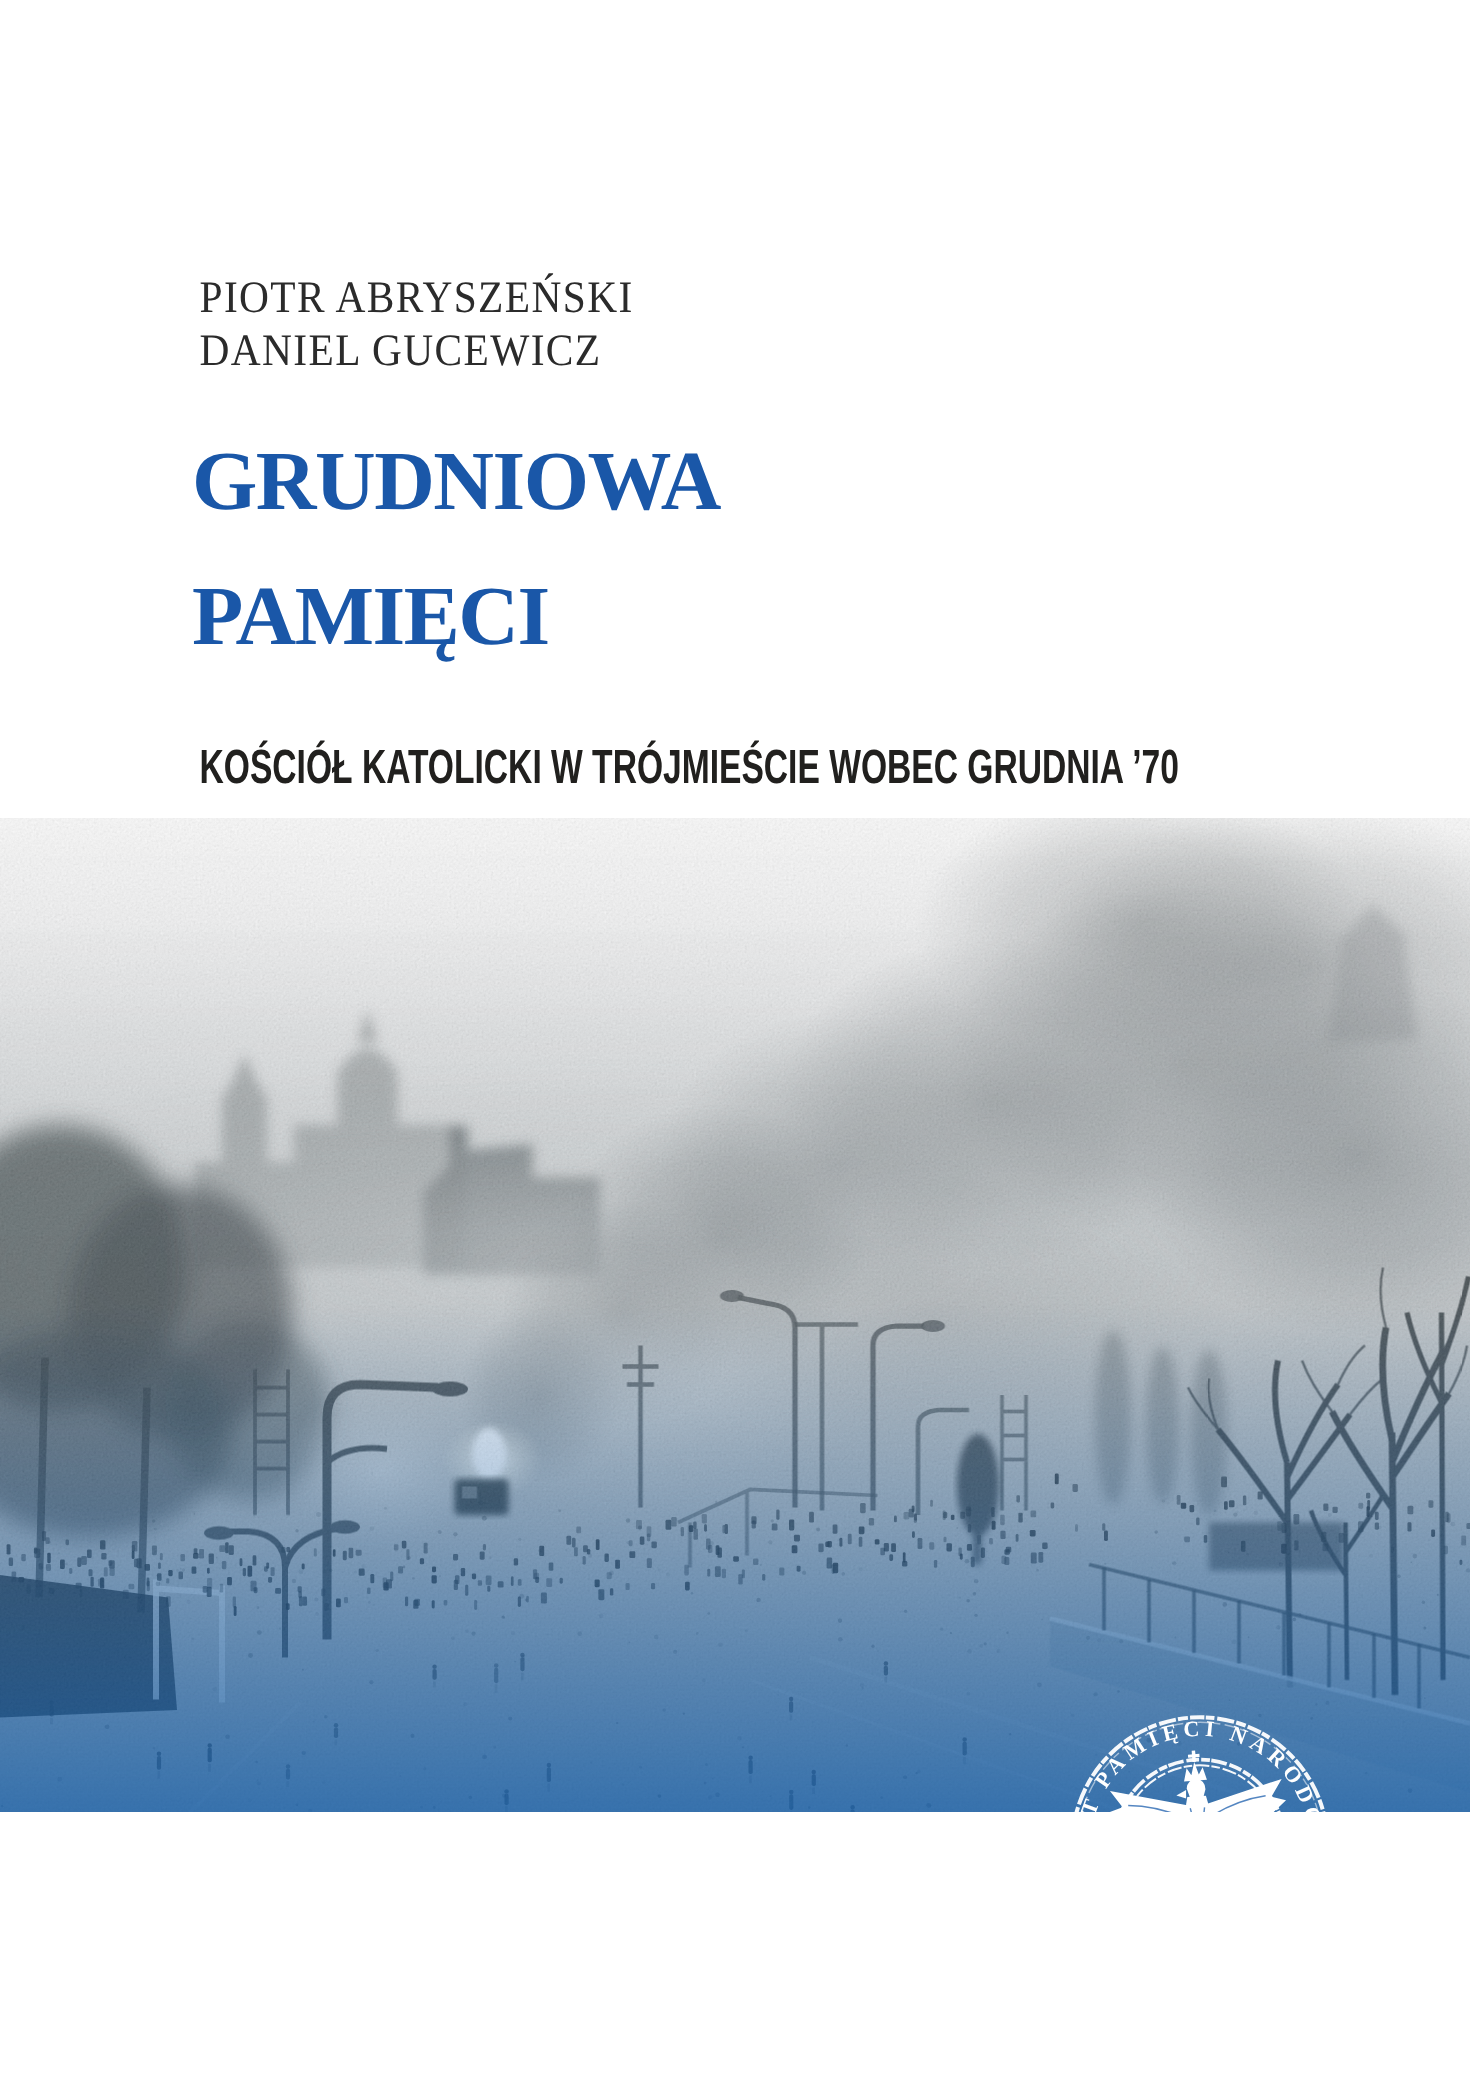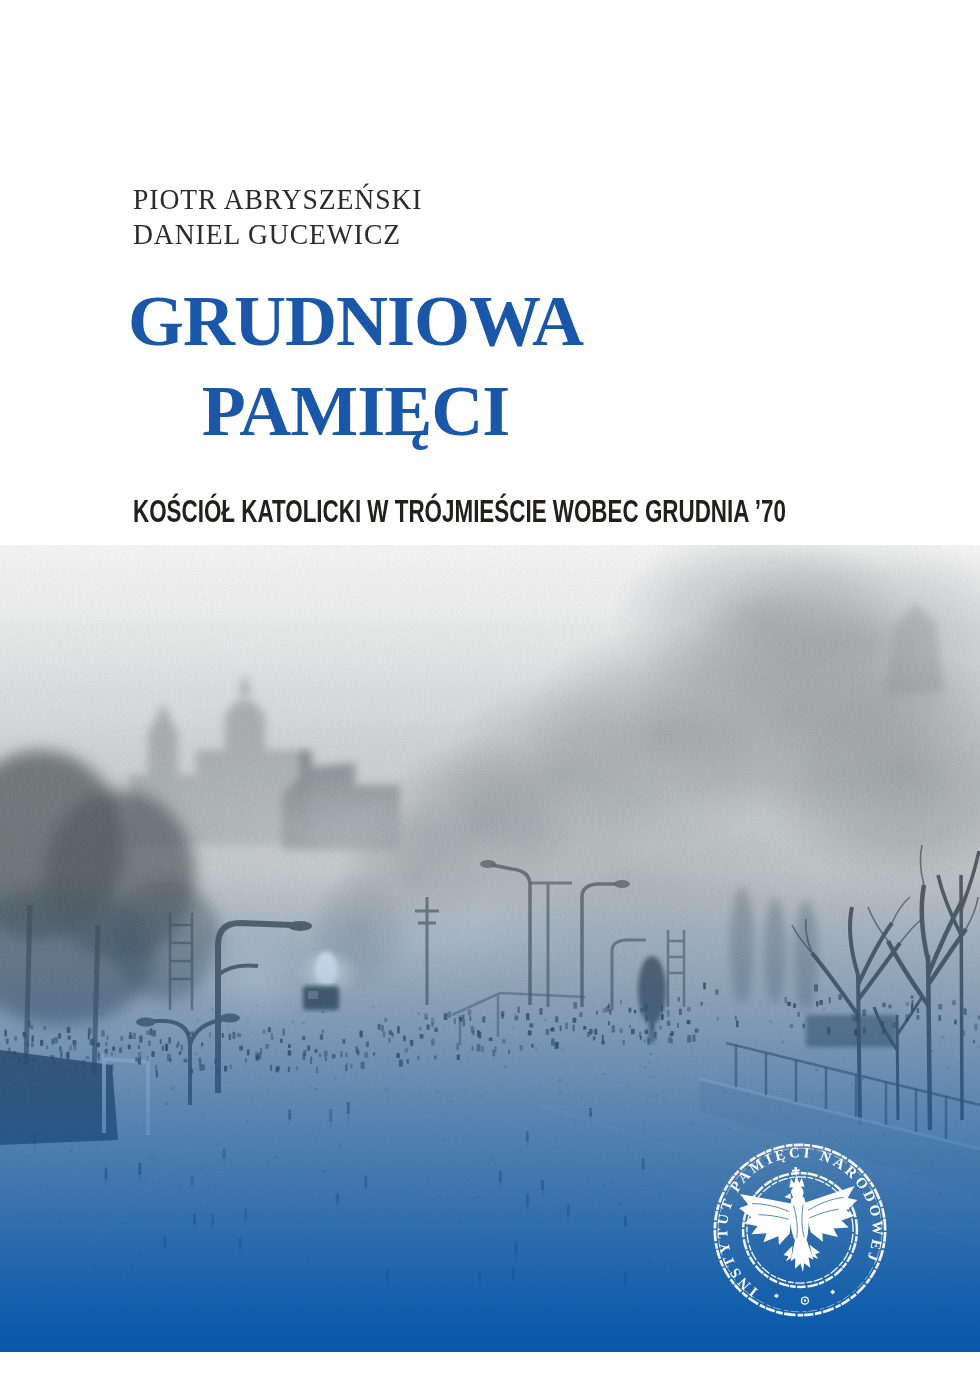--- a/index.html
+++ b/index.html
@@ -1,30 +1,30 @@
 <!DOCTYPE html>
 <html><head>
 <meta charset="utf-8">
 <style>
   html,body{margin:0;padding:0;background:#ffffff;}
   .cover{
-    position:relative; width:980px; height:1352px; overflow:hidden;
+    position:relative; width:980px; height:1208px; overflow:hidden;
     background:#ffffff; font-family:"Liberation Serif", serif;
   }
   
   .authors{
     position:absolute; left:133px; top:181px;
     font-size:30px; line-height:35px; letter-spacing:1px;
     color:#2b2b2b; transform:scaleX(.92); transform-origin:left top;
     white-space:nowrap;
   }
   .title{
     position:absolute; left:128px; top:276px;
-    font-size:72px; line-height:90px; font-weight:bold; letter-spacing:-1px;
-    color:#1a57a8; white-space:nowrap;text-align:center;
+    font-size:56px; line-height:90px; font-weight:bold; letter-spacing:-1px;
+    color:#1a57a8; white-space:nowrap;
   }
   .subtitle{
     position:absolute; left:133px; top:494px;
     font-family:"Liberation Sans", sans-serif; font-weight:bold;
     font-size:32px; line-height:34px; letter-spacing:0px;
     color:#21201e; transform:scaleX(.70); transform-origin:left top;
     white-space:nowrap;
   }
   
   .photo{ position:absolute; left:0; top:545px; width:980px; height:855px; }

